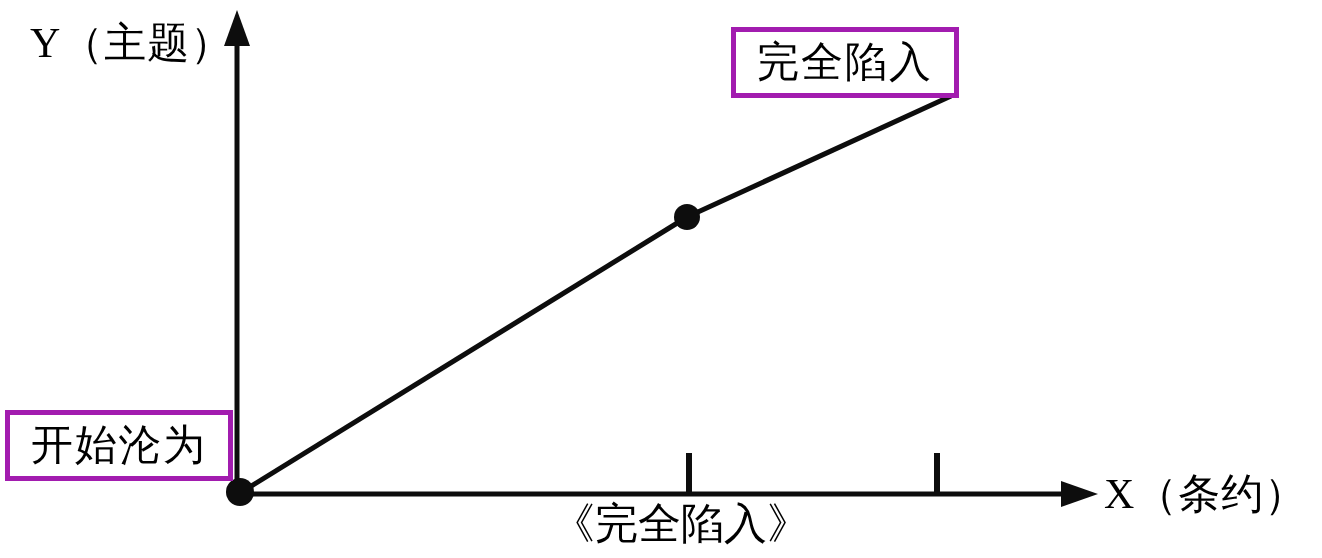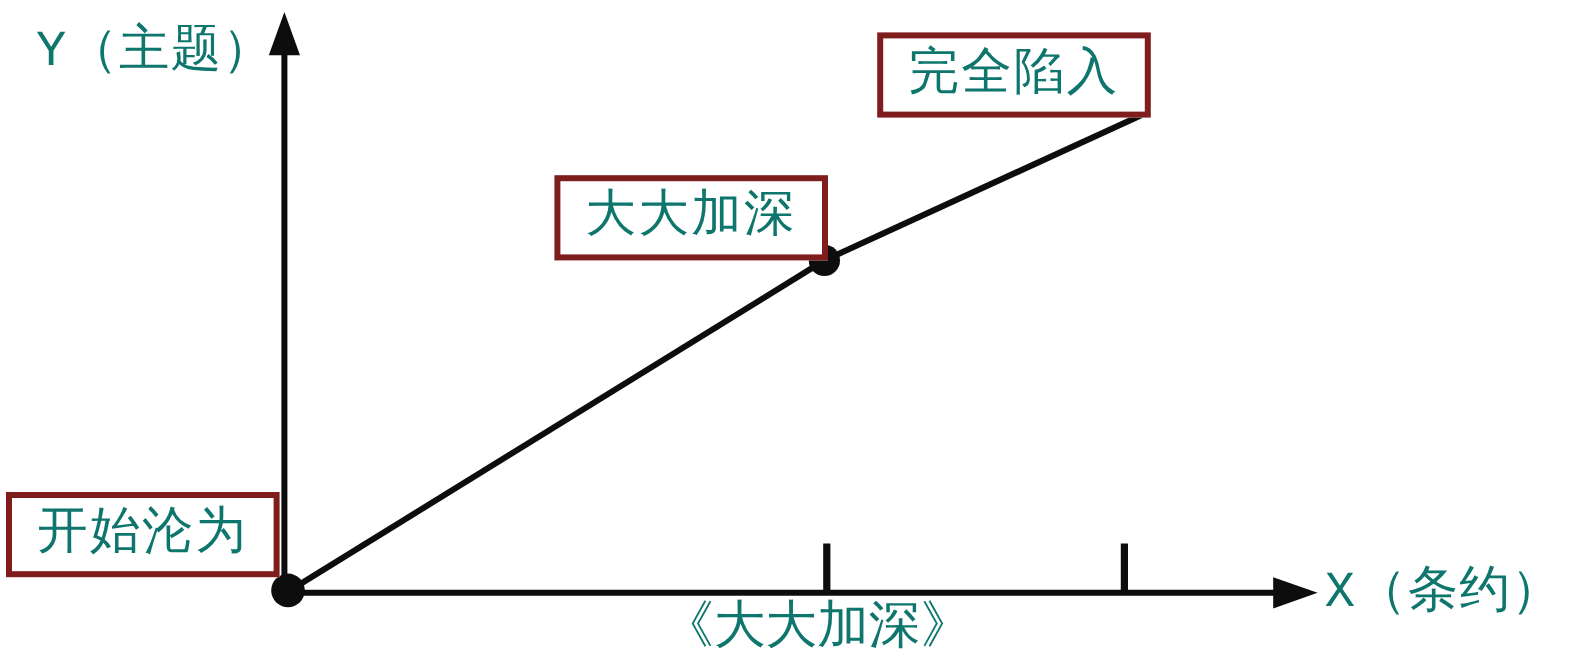--- a/index.html
+++ b/index.html
@@ -6,22 +6,22 @@
     margin: 0;
     padding: 0;
     background: #ffffff;
   }
   .canvas {
     position: relative;
     width: 1322px;
     height: 558px;
     background: #ffffff;
     overflow: hidden;
-    font-family: Liberation Mono, monospace;
-    color: #0f766e;
+    font-family: Liberation Serif, serif;
+    color: #000000;
   }
   .geometry {
     position: absolute;
     left: 0;
     top: 0;
     width: 1322px;
     height: 558px;
     display: block;
   }
   .axis-label {
@@ -30,21 +30,21 @@
     line-height: 1;
     white-space: nowrap;
     font-weight: 500;
     letter-spacing: 1px;
   }
   .axis-label.y { left: 30px; top: 22px; }
   .axis-label.x { left: 1104px; top: 473px; }
   .anno-box {
     position: absolute;
     box-sizing: border-box;
-    border: 5px solid #7f1d1d;
+    border: 5px solid #a21caf;
     background: #ffffff;
     font-size: 42px;
     line-height: 1;
     padding: 9px 21px 10px 21px;
     white-space: nowrap;
     font-weight: 500;
     letter-spacing: 2px;
   }
   .anno-box.start { left: 5px;   top: 410px; }
   .anno-box.mid   { left: 462px; top: 146px; }
@@ -84,22 +84,19 @@
     <circle cx="240" cy="492" r="14" fill="#0d0d0d"></circle>
     <circle cx="687" cy="217" r="13" fill="#0d0d0d"></circle>
   </svg>
 
   <div class="axis-label y">Y（主题）</div>
   <div class="axis-label x">X（条约）</div>
 
   <div class="anno-box start">
     <span>开始沦为</span>
   </div>
-  <div class="anno-box mid">
-    <span>大大加深</span>
-  </div>
   <div class="anno-box full">
     <span>完全陷入</span>
   </div>
 
-  <div class="tick-label maguan">《大大加深》</div>
+  <div class="tick-label maguan">《完全陷入》</div>
 
 </div>
 
 </body></html>

